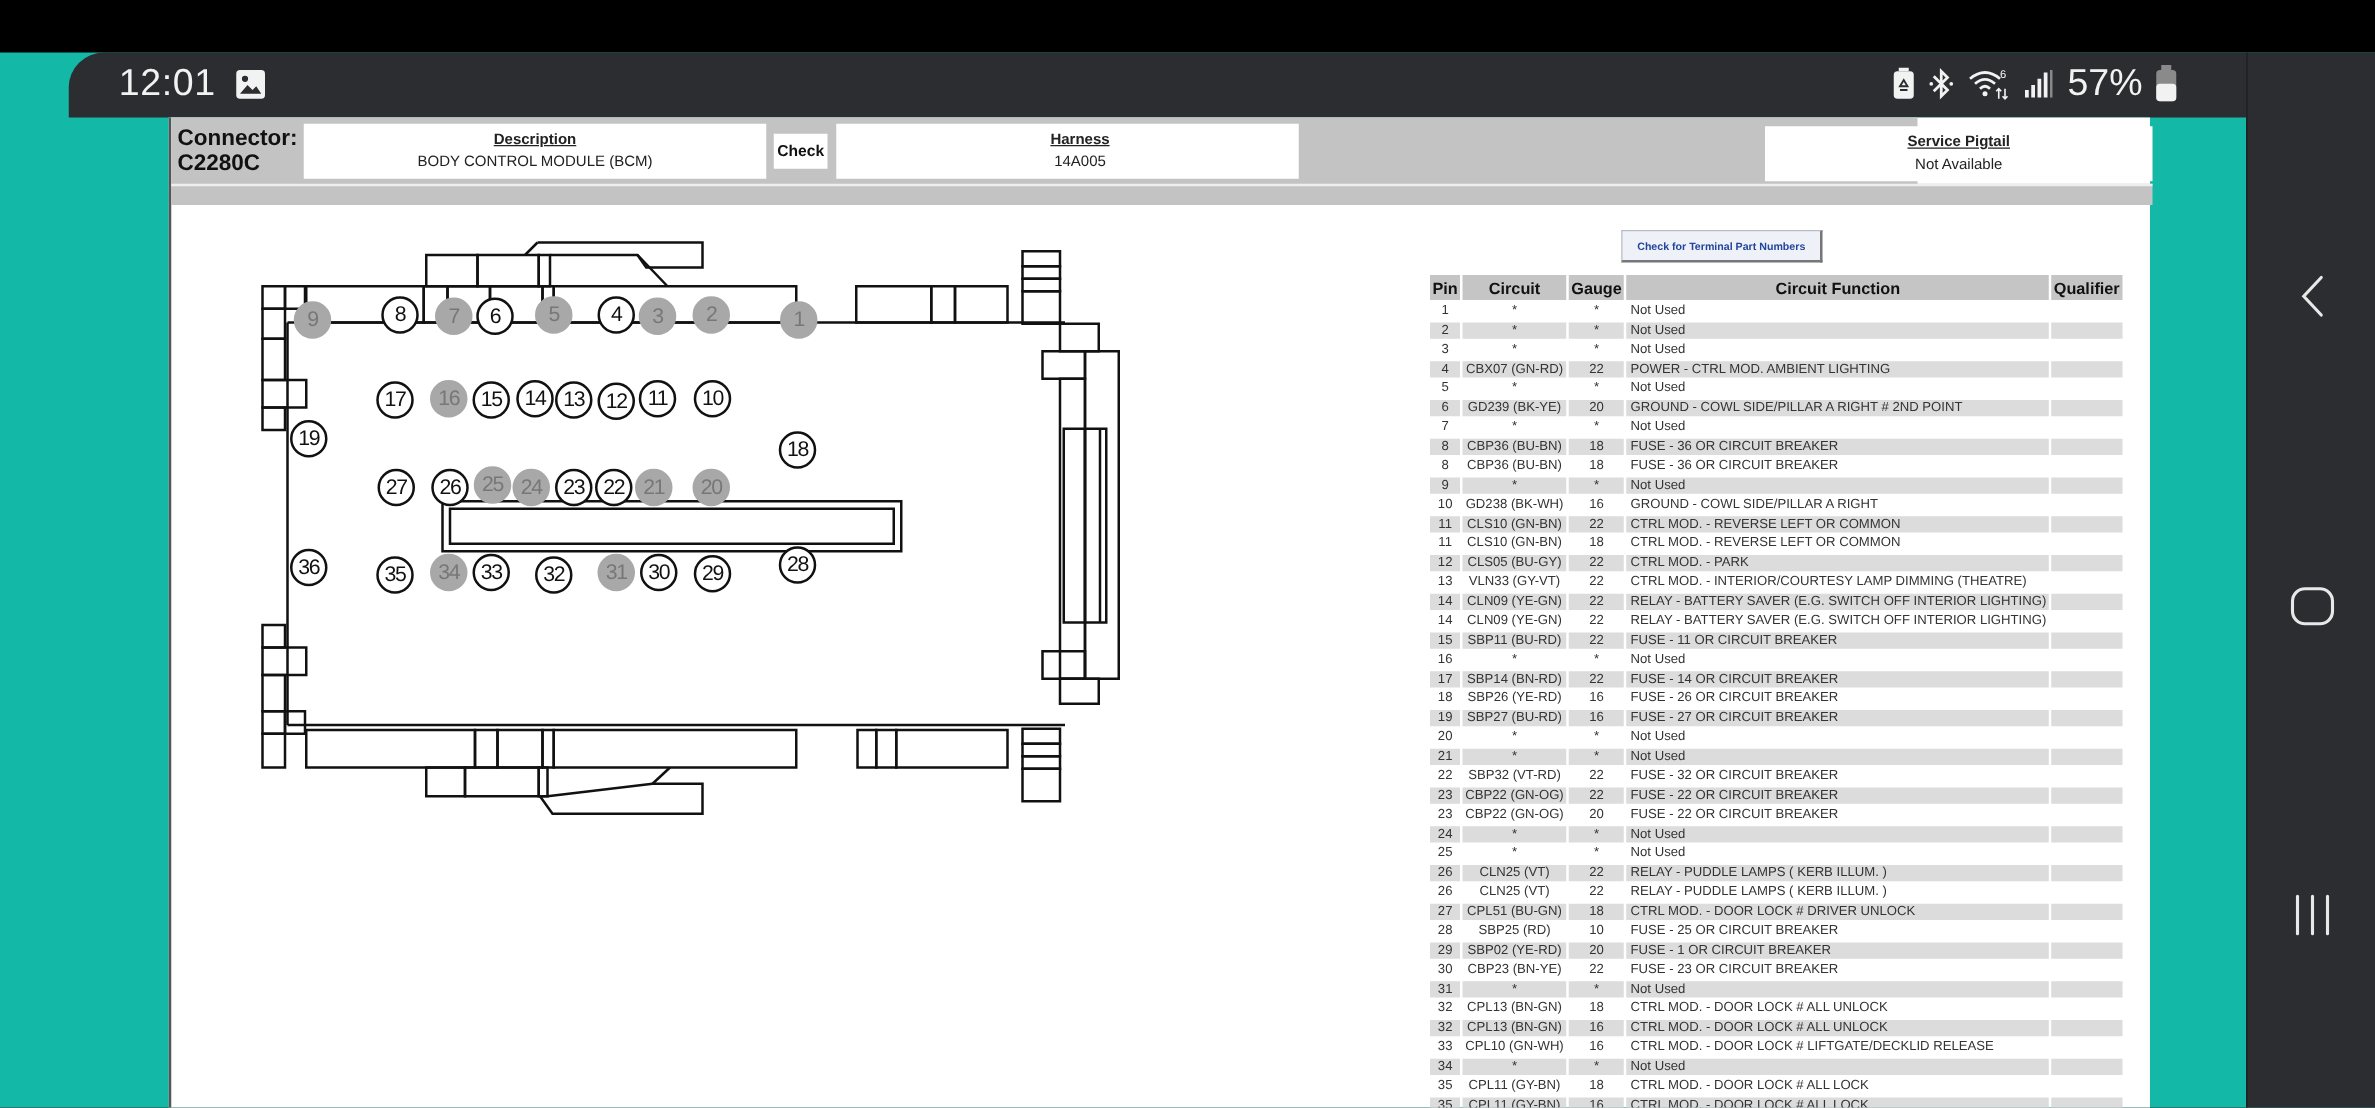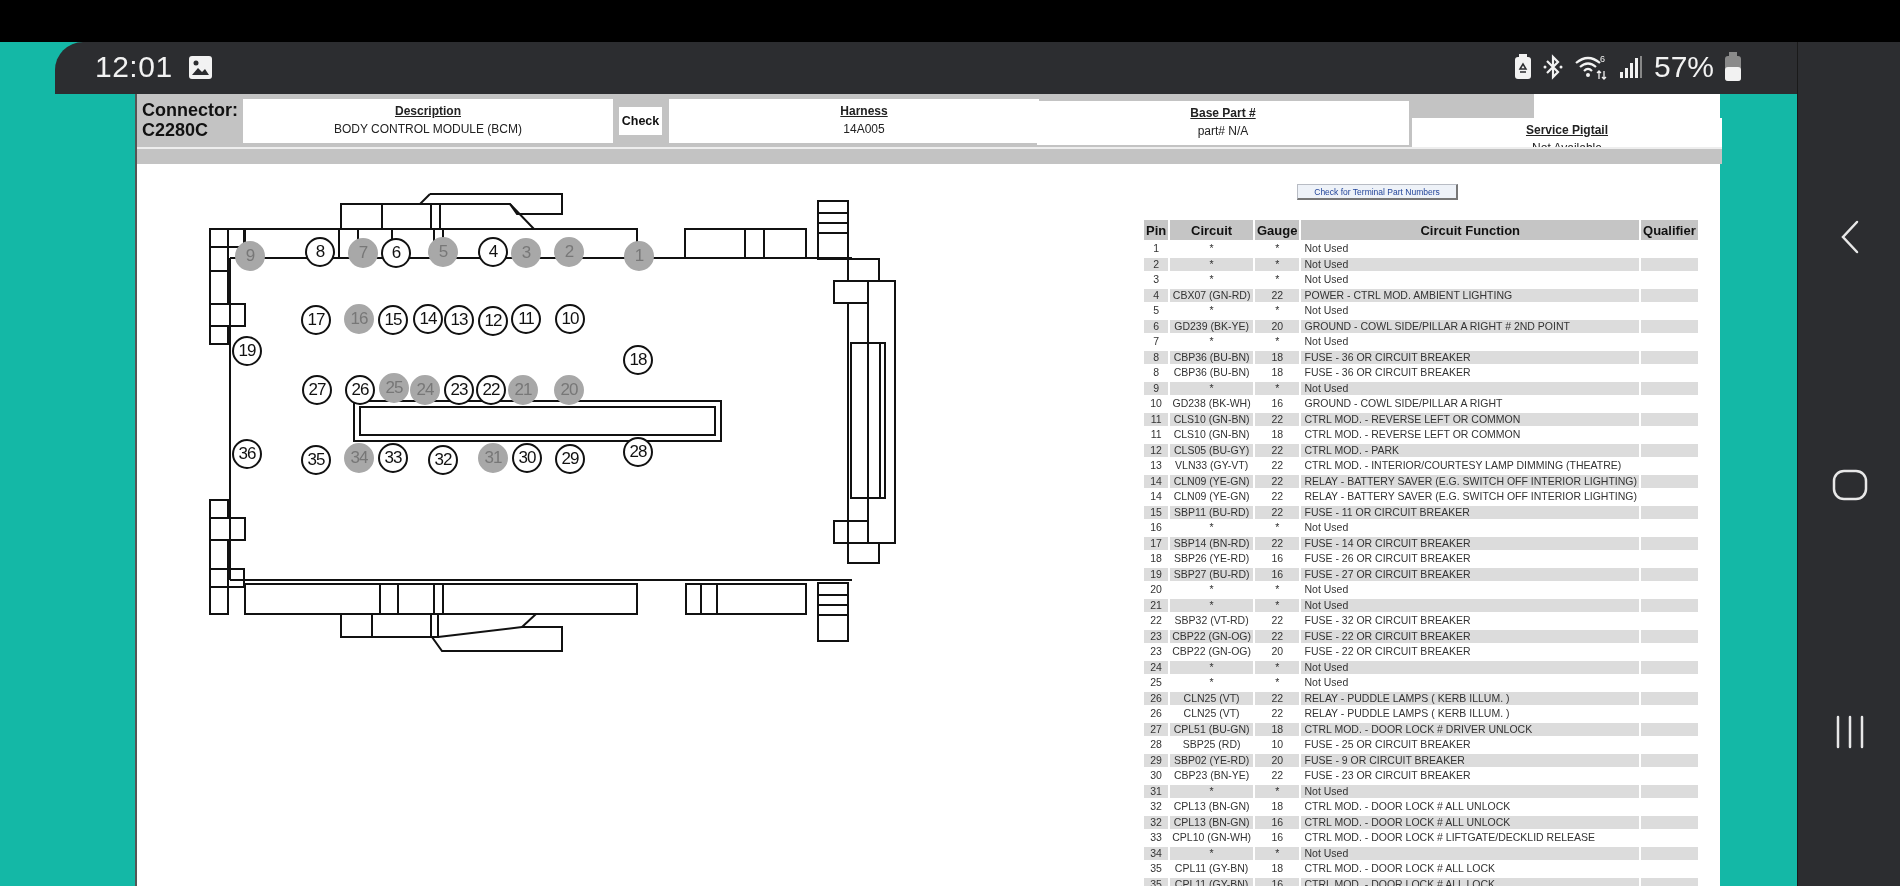--- a/index.html
+++ b/index.html
@@ -25,21 +25,21 @@
   .hdr-connector { position: absolute; left: 5px; top: 6px; font-weight: bold; font-size: 18px; line-height: 20px; color: #111; }
   .hdr-box { position: absolute; top: 5px; height: 44px; background: #fff; text-align: center; font-size: 12px; color: #222; }
   .hdr-box .lbl { font-weight: bold; margin-top: 5px; display: block; text-decoration: underline; }
   .hdr-box .val { display: block; margin-top: 4px; }
   .hdr-color { position: absolute; left: 482px; top: 13px; width: 43px; height: 28px; background: #fff; font-weight: bold; font-size: 12.5px; display: flex; align-items: center; justify-content: center; color: #111; }
   .hdr-band { position: absolute; left: 0; top: 53px; width: 1585px; height: 17px; background: #c3c3c3; border-top: 2px solid #eee; }
   .pin { position: absolute; width: 30px; height: 30px; border-radius: 50%; border: 2px solid #111; background: #fff; font-size: 17px; color: #111; display: flex; align-items: center; justify-content: center; letter-spacing: -1px; cursor: pointer; }
   .pin.unused { background: #a8a8a8; border-color: #a8a8a8; color: #777; }
 
   
-  .term-btn { position: absolute; left: 1160px; top: 90px; width: 161px; height: 16px; background: #eef2f8; border: 1px solid #b8bcc4; border-right: 2px solid #777; border-bottom: 2px solid #777; color: #23459a; font-weight: normal; font-size: 8.5px; display: flex; align-items: center; justify-content: center; cursor: pointer; }
+  .term-btn { position: absolute; left: 1160px; top: 90px; width: 161px; height: 26px; background: #eef2f8; border: 1px solid #b8bcc4; border-right: 2px solid #777; border-bottom: 2px solid #777; color: #23459a; font-weight: bold; font-size: 8.5px; display: flex; align-items: center; justify-content: center; cursor: pointer; }
 
   
   .pin-table { position: absolute; left: 1005px; top: 124px; border-collapse: separate; border-spacing: 2px 2px; font-size: 10.5px; color: #333; }
   .pin-table th { background: #c5c5c5; font-weight: bold; font-size: 13px; color: #111; height: 20px; padding: 0 2px; }
   .pin-table td { height: 13.5px; line-height: 13.5px; padding: 0 2px; white-space: nowrap; }
   .pin-table td.c-pin { width: 24px; text-align: center; }
   .pin-table td.c-circ { width: 76px; text-align: center; }
   .pin-table td.c-gauge { width: 42px; text-align: center; }
   .pin-table td.c-func { width: 321px; text-align: left; padding-left: 3px; }
   .pin-table td.c-qual { width: 54px; }
@@ -104,25 +104,21 @@
       </div>
       <div class="hdr-box" style="left:106px; width:370px;">
         <span class="lbl">Description</span>
         <span class="val">BODY CONTROL MODULE (BCM)</span>
       </div>
       <div class="hdr-color">Check</div>
       <div class="hdr-box" style="left:532px; width:370px;padding-left:20px;">
         <span class="lbl">Harness</span>
         <span class="val">14A005</span>
       </div>
-      <div class="hdr-box" style="left:900px; width:372px; top:7px;">
-        <span class="lbl">Base Part #</span>
-        <span class="val">part# N/A</span>
-      </div>
-      <div class="hdr-box" style="left:1275px; width:310px; top:24px;">
+      <div class="hdr-box" style="left:1275px; width:310px; top:7px;">
         <span class="lbl">Service Pigtail</span>
         <span class="val">Not Available</span>
       </div>
       <div class="hdr-band"></div>
     </div>
 
     <svg class="diagram-svg" style="position:absolute; left:0; top:0;" width="800" height="600" viewBox="135 52 800 600">
       <g stroke="#111" stroke-width="2" fill="none">
 
         <path d="M228 216 V538 M228 216 H850 M228 538 H850"></path>
@@ -476,21 +472,21 @@
             <td class="c-pin">28</td>
             <td class="c-circ">SBP25 (RD)</td>
             <td class="c-gauge">10</td>
             <td class="c-func">FUSE - 25 OR CIRCUIT BREAKER</td>
             <td class="c-qual"></td>
           </tr>
           <tr class="shade">
             <td class="c-pin">29</td>
             <td class="c-circ">SBP02 (YE-RD)</td>
             <td class="c-gauge">20</td>
-            <td class="c-func">FUSE - 9 OR CIRCUIT BREAKER</td>
+            <td class="c-func">FUSE - 1 OR CIRCUIT BREAKER</td>
             <td class="c-qual"></td>
           </tr>
           <tr>
             <td class="c-pin">30</td>
             <td class="c-circ">CBP23 (BN-YE)</td>
             <td class="c-gauge">22</td>
             <td class="c-func">FUSE - 23 OR CIRCUIT BREAKER</td>
             <td class="c-qual"></td>
           </tr>
           <tr class="shade">

